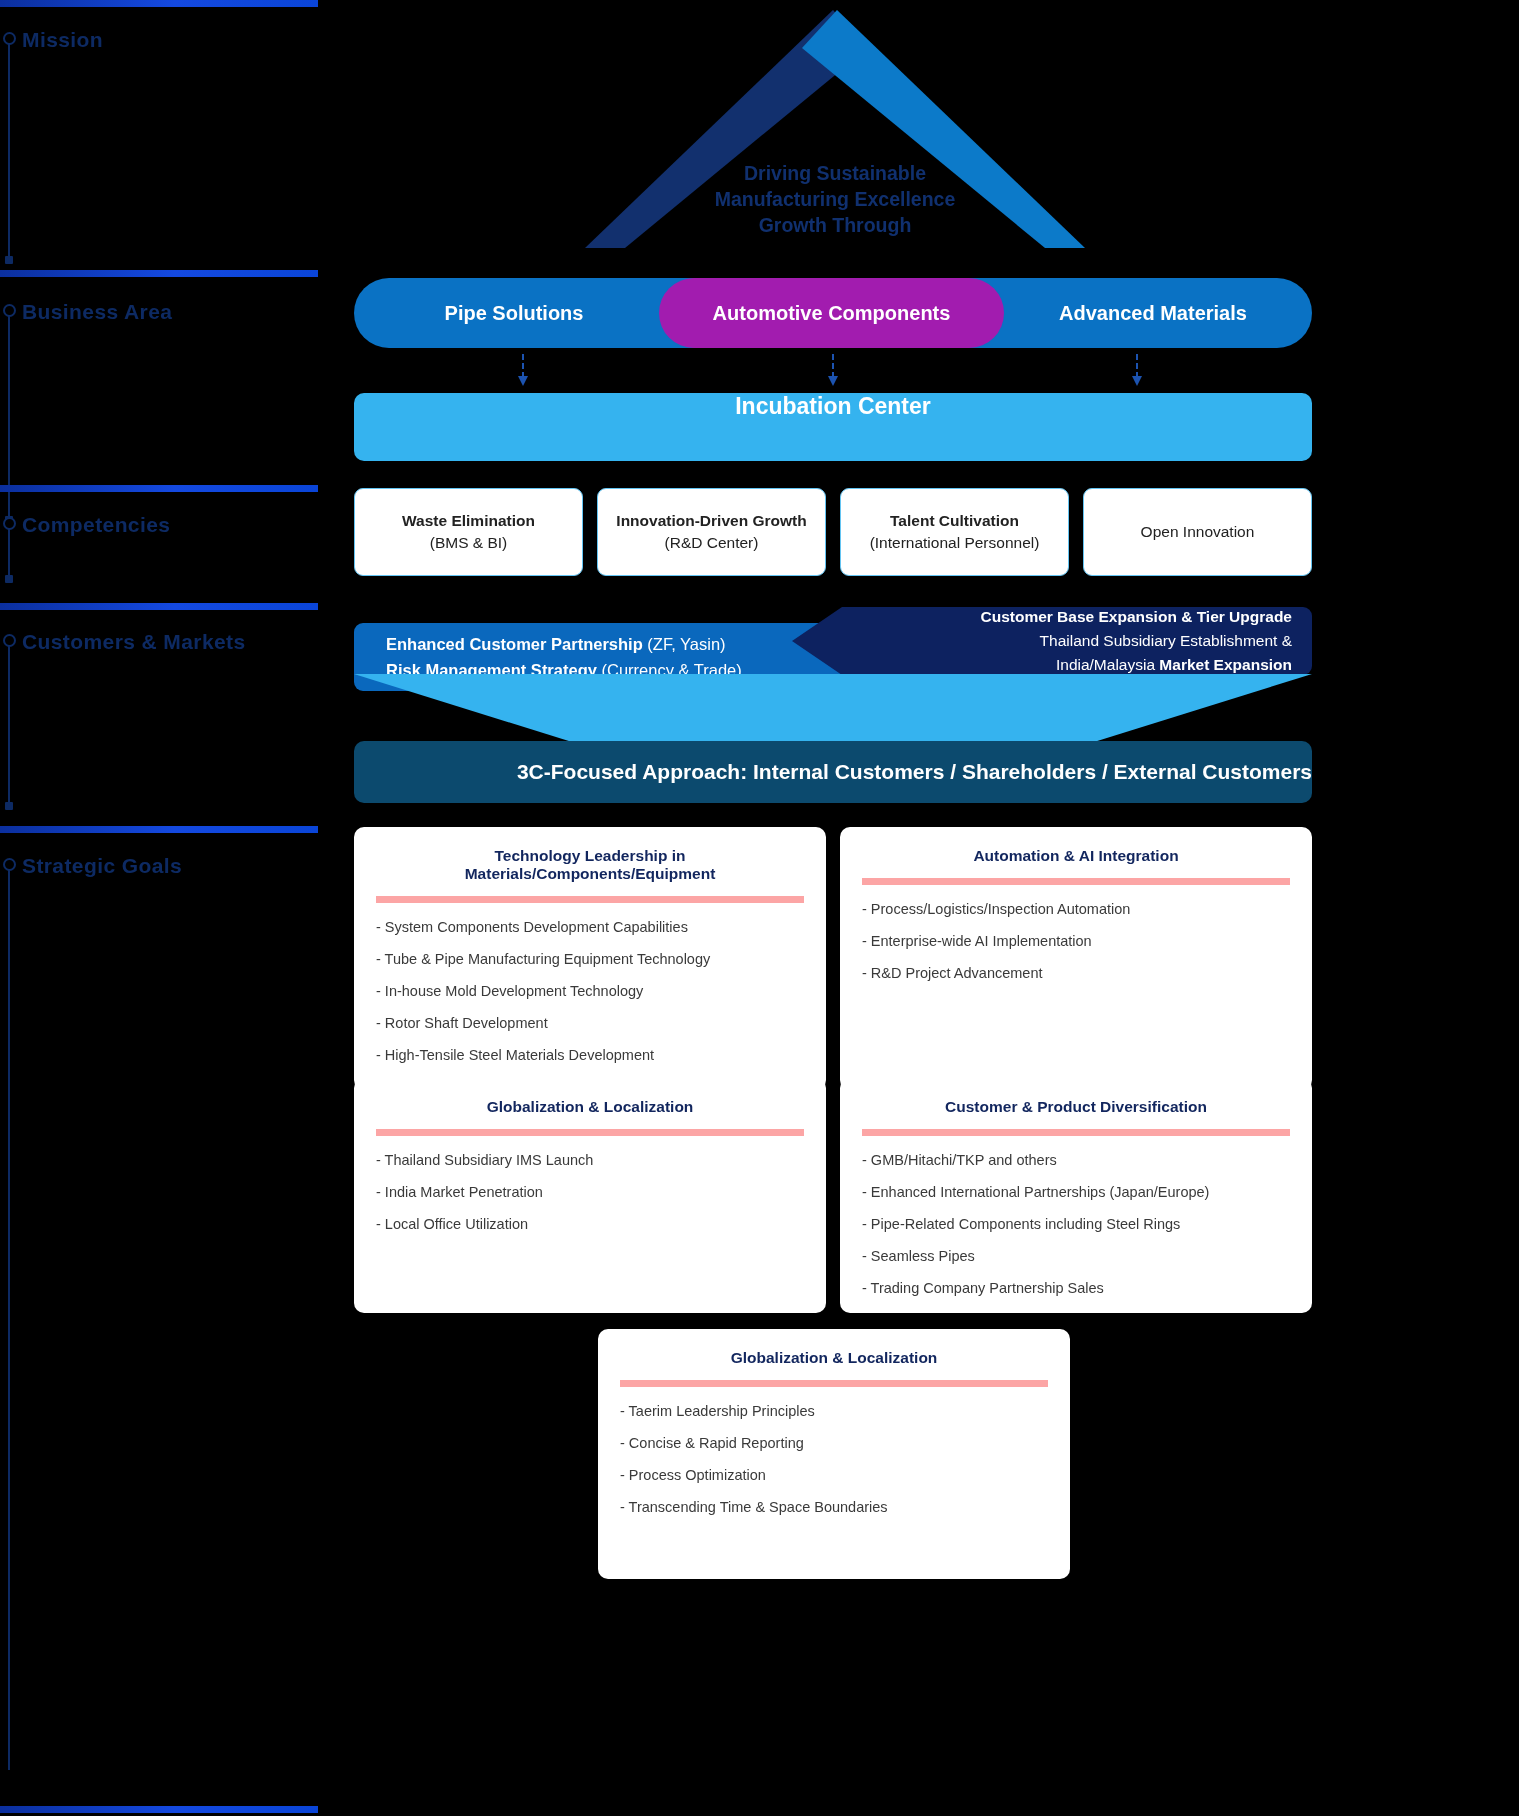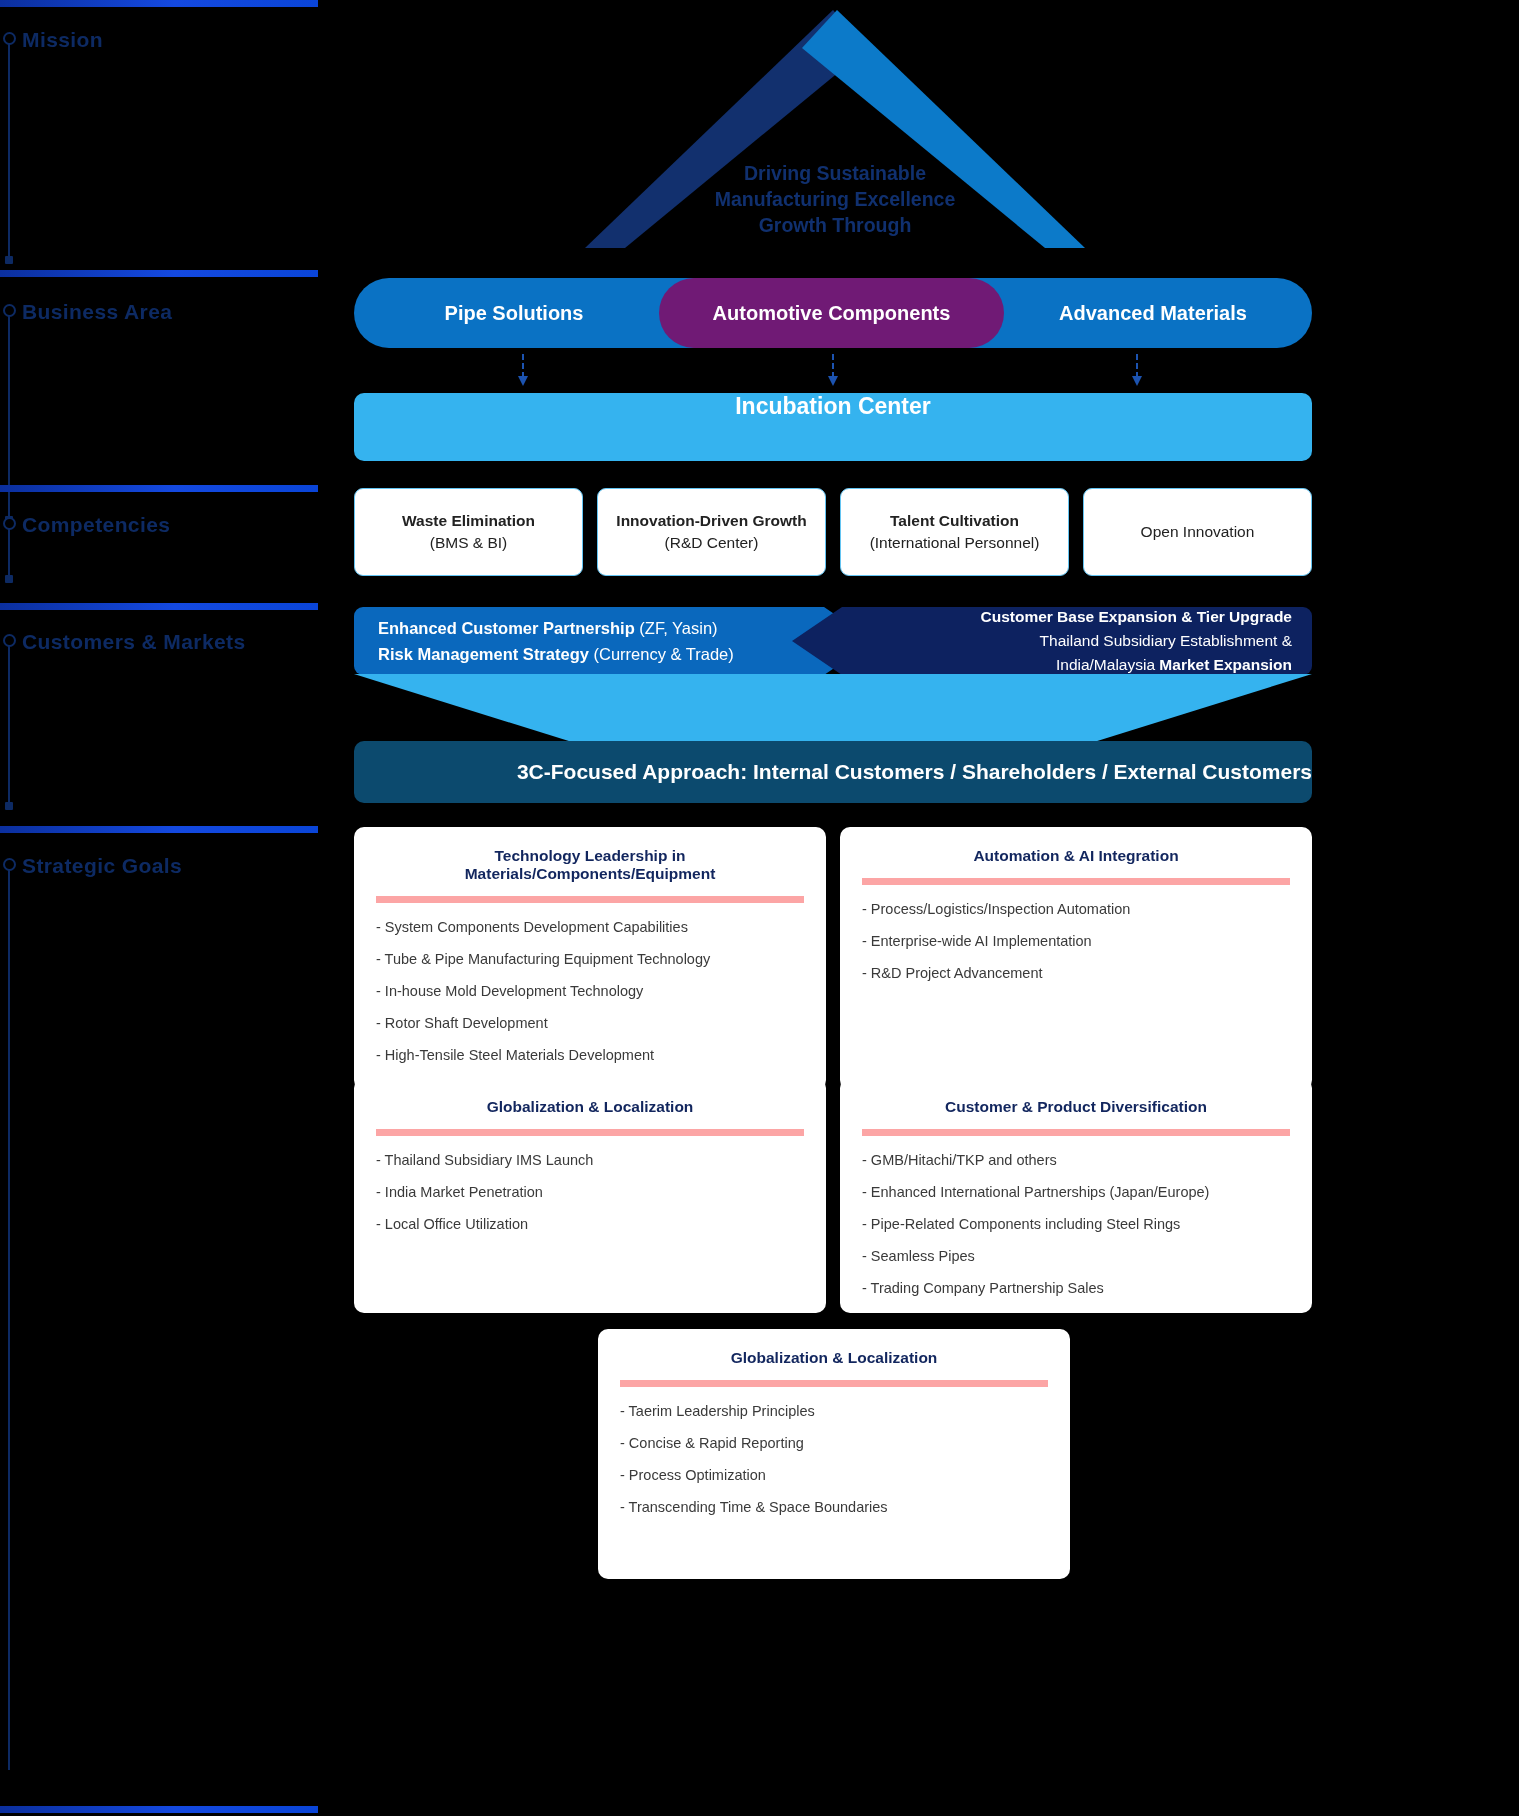--- a/index.html
+++ b/index.html
@@ -52,21 +52,21 @@
     width: 958px; height: 70px;
     background: #0a72c4; border-radius: 35px;
   }
   .biz-cell {
     position: absolute; top: 0; height: 70px;
     display: flex; align-items: center; justify-content: center;
     color: #fff; font-size: 20px; font-weight: 700;
   }
   .biz-cell.c1 { left: 0px;   width: 320px; align-items: center; }
   .biz-cell.c2 {
-    left: 305px; width: 345px; background: #701a75; border-radius: 35px; z-index: 2;
+    left: 305px; width: 345px; background: #a21caf; border-radius: 35px; z-index: 2;
   }
   .biz-cell.c3 { left: 640px; width: 318px; }
 
   .dashed-arrow { position: absolute; width: 2px; height: 32px; }
   .dashed-arrow .stem {
     position: absolute; left: 0; top: 0; width: 0; height: 24px;
     border-left: 2px dashed #1c53b0;
   }
   .dashed-arrow .head {
     position: absolute; left: -4px; top: 22px;
@@ -90,24 +90,24 @@
     flex: 1; background: #ffffff; border: 1px solid #63c4f2; border-radius: 9px;
     display: flex; flex-direction: column; align-items: center; justify-content: center;
     text-align: center; color: #222; font-size: 15.5px; line-height: 22px; padding: 0 8px;
   }
   .comp-card .l1 { font-weight: 700; }
   .comp-card .l2 { font-weight: 400; }
 
   
   .cm-wrap { position: absolute; left: 354px; top: 607px; width: 958px; height: 68px; }
   .cm-left {
-    position: absolute; left: 0; top: 0; width: 520px; height: 68px;
+    position: absolute; left: 0; top: 16px; width: 520px; height: 68px;
     background: #0a68bd; border-radius: 9px 0 0 9px;
     clip-path: polygon(0 0, 470px 0, 520px 50%, 470px 100%, 0 100%);
-    display: flex; align-items: center;
+    display: flex; align-items: center; padding-left: 8px;
   }
   .cm-left .txt { padding-left: 24px; color: #fff; font-size: 16.5px; line-height: 26px; }
   .cm-right {
     position: absolute; right: 0; top: 0; width: 520px; height: 68px;
     background: #0d2260; border-radius: 0 9px 9px 0;
     clip-path: polygon(50px 0, 520px 0, 520px 100%, 50px 100%, 0 50%);
     display: flex; align-items: center; justify-content: flex-end;
   }
   .cm-right .txt { padding-right: 20px; text-align: right; color: #fff; font-size: 15.5px; line-height: 24px; }
   .b { font-weight: 700; }

